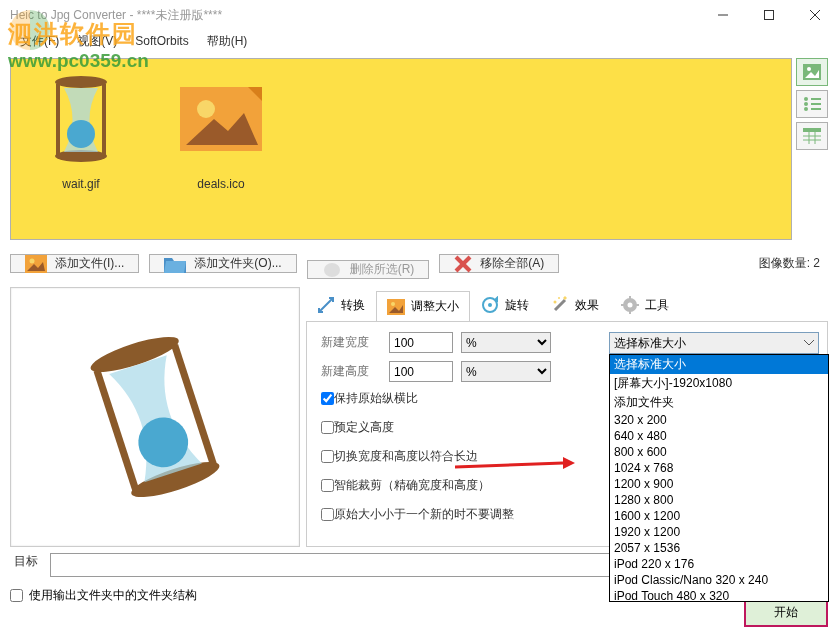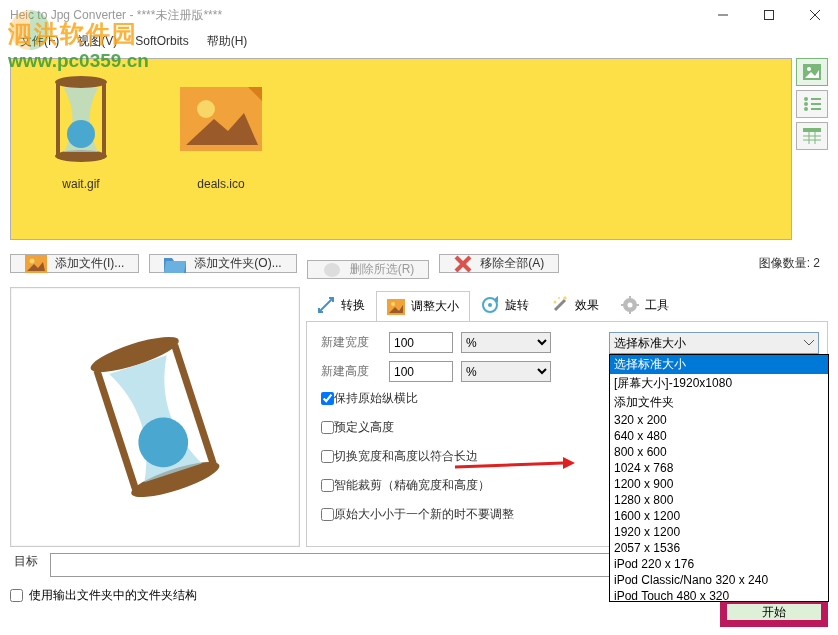--- a/index.html
+++ b/index.html
@@ -44,21 +44,21 @@
 .preset-select { width: 100%; height: 22px; border: 1px solid #7a9ebd; background: #efefef; padding: 0 4px; display: flex; align-items: center; justify-content: space-between; }
 .preset-dropdown { position: absolute; top: 22px; left: 0; width: 220px; border: 1px solid #000; background: #fff; max-height: 248px; overflow-y: auto; z-index: 200; }
 .preset-option { padding: 1px 4px; white-space: nowrap; }
 .preset-option.highlighted { background: #0078d7; color: #fff; }
 .reset-icon-area { position: absolute; right: 6px; top: 58px; }
 .arrow-annotation { position: absolute; left: 455px; top: 457px; z-index: 150; pointer-events: none; }
 .target-row { padding: 6px 10px; display: flex; gap: 8px; }
 .target-label { color: #333; padding: 0 4px; }
 .target-input { flex: 1; border: 1px solid #9a9a9a; height: 24px; background: #fff; padding: 2px 4px; }
 .bottom-row { padding: 4px 10px 8px 10px; display: flex; align-items: center; gap: 6px; }
-.start-btn { position: absolute; right: 10px; bottom: 8px; border: 7px solid #be185d; background: #dff0d8; width: 108px; height: 30px; font-weight: normal; }
+.start-btn { position: absolute; right: 10px; bottom: 8px; border: 2px solid #be185d; background: #dff0d8; width: 84px; height: 30px; font-weight: normal; }
 .options-btn-big { position: absolute; right: 10px; bottom: 48px; border: 1px solid #b0b0b0; background: #f5f5f5; width: 86px; height: 30px; }
 .icon-svg { display: block; }
 </style>
 </head>
 <body>
 
 <div class="logo-circle"></div>
 <div class="watermark">
   <div class="wm-cn">泗洪软件园</div>
   <div class="wm-url">www.pc0359.cn</div>

